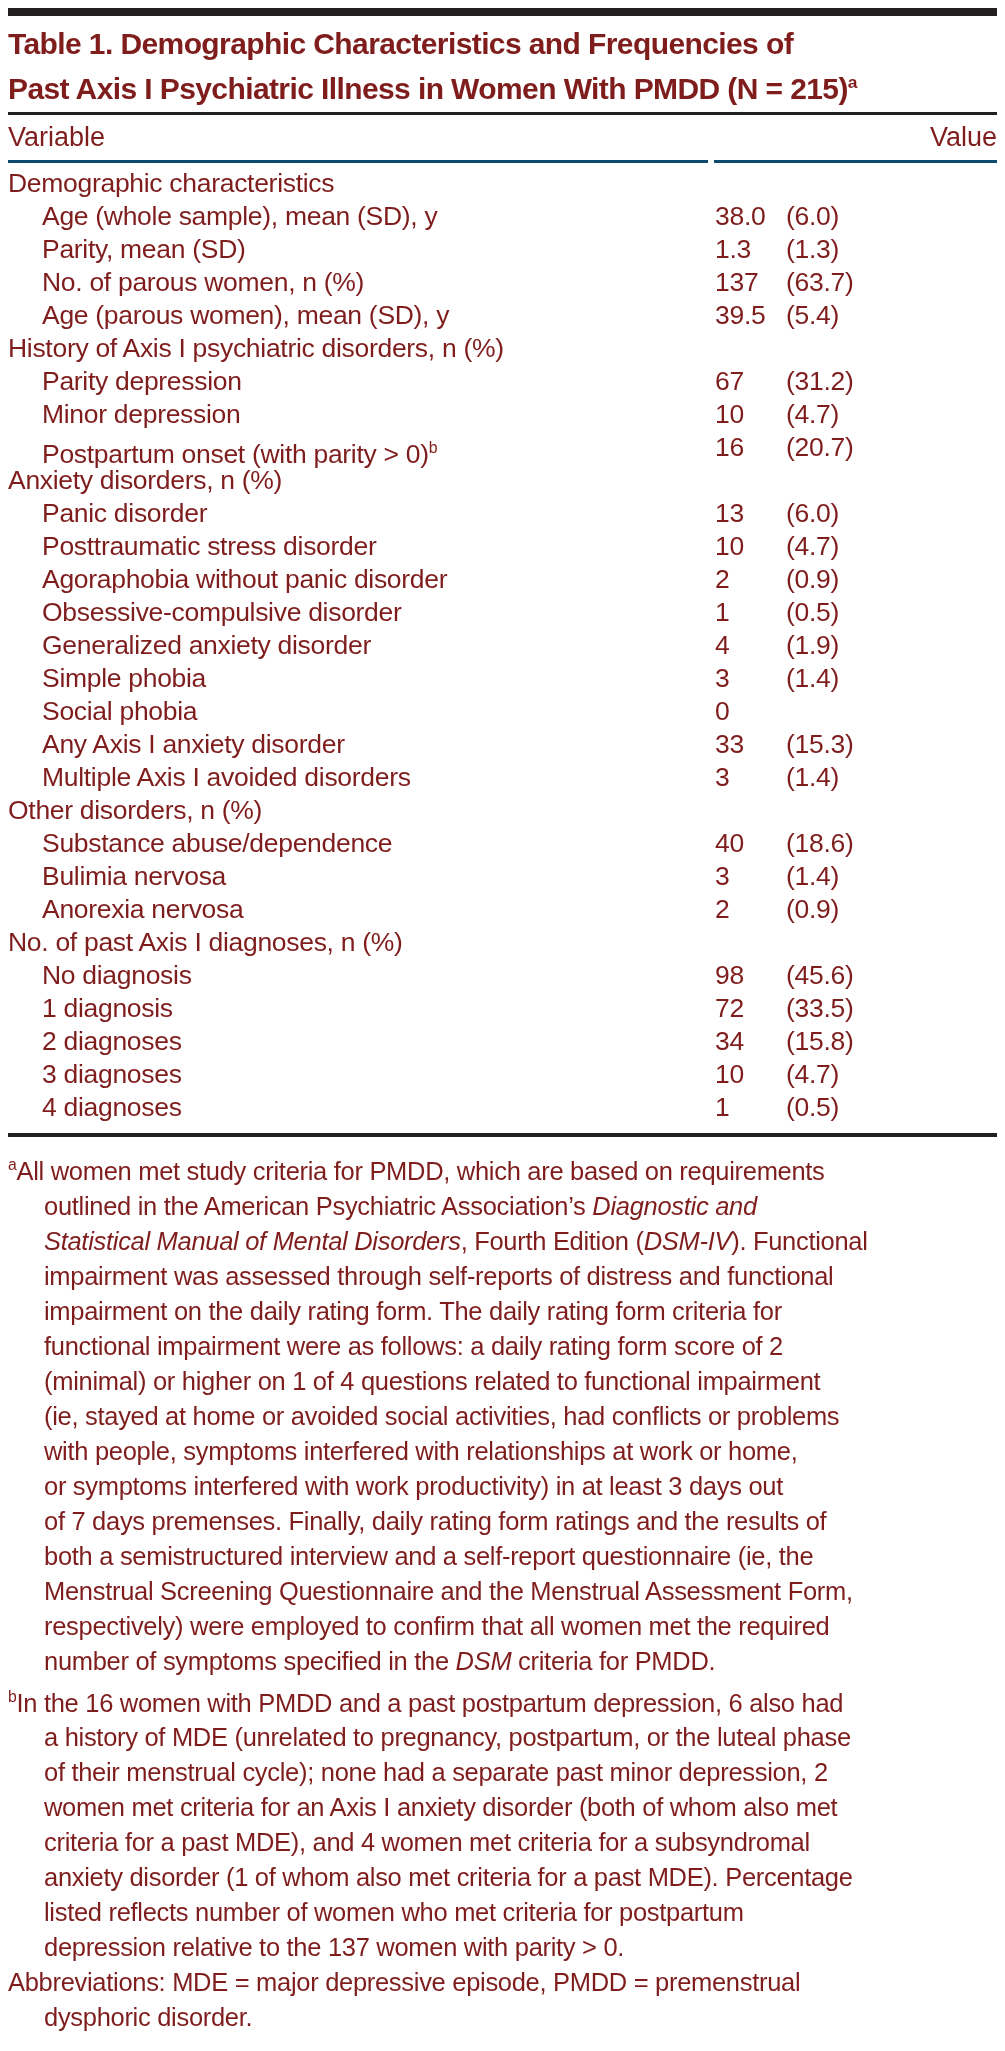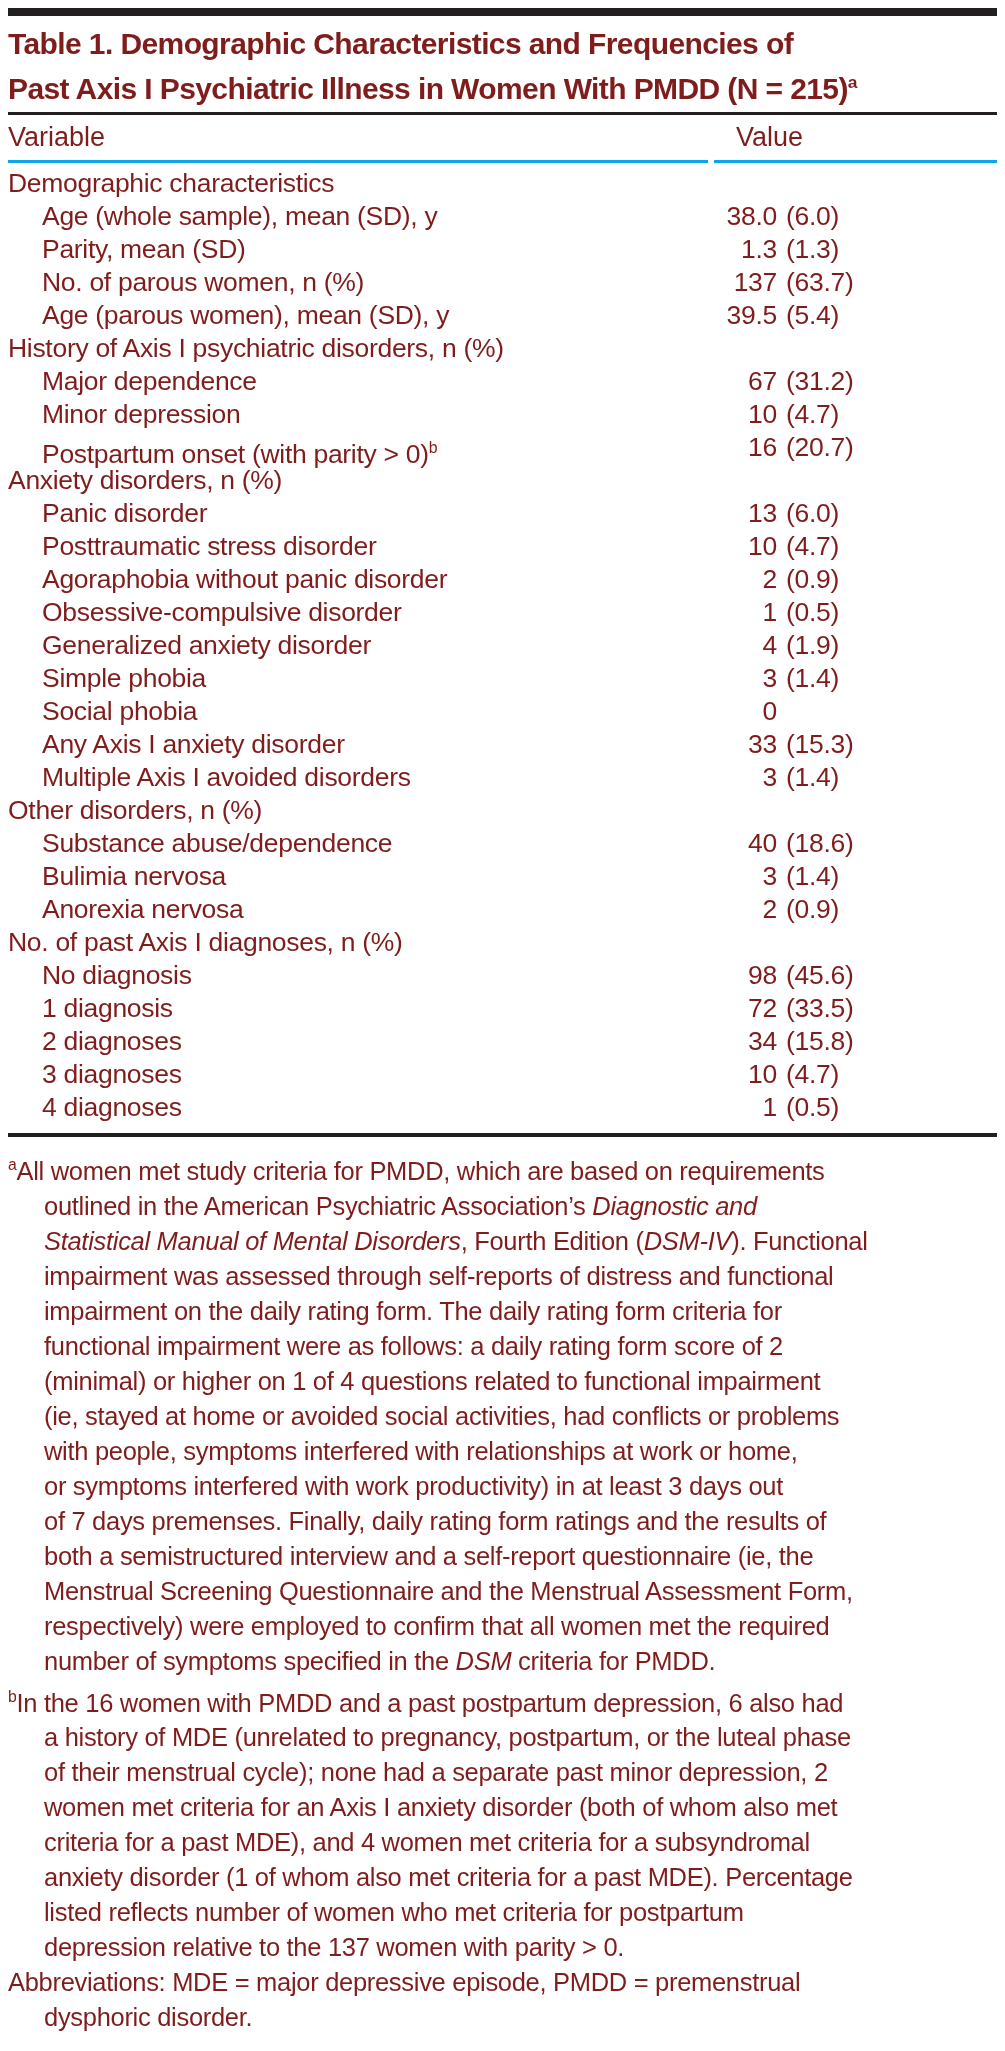--- a/index.html
+++ b/index.html
@@ -10,33 +10,33 @@
   }
   .inner { margin:0 8px; width:989px; }
   .topbar { margin-top:8px; height:8px; background:#231f20; }
   .title {
     font-weight:bold; font-size:30px; line-height:38px; letter-spacing:-0.6px;
     margin:9px 0 4px 0; white-space:nowrap;
   }
   .title sup { font-size:0.58em; }
   .rule { height:3px; background:#231f20; }
   .hdr-row { display:flex; gap:6px; }
-  .hcell { border-bottom:3px solid #0ea5e9; font-size:27px; line-height:45px; height:45px; }
+  .hcell { border-bottom:3px solid #0c4a6e; font-size:27px; line-height:45px; height:45px; }
   .hvar { width:700px; }
-  .hval { flex:1; padding-left:22px; }
+  .hval { flex:1; padding-left:22px;text-align:right; }
   #rows { padding-top:4px; }
   .trow {
     display:flex; height:33px; line-height:33px;
     font-size:26.5px; letter-spacing:-0.3px; white-space:nowrap;
   }
   .tlabel { flex:1; }
   .trow.ind .tlabel { padding-left:34px; }
   .tlabel sup { font-size:0.6em; }
   .tvalue { width:155px; margin-right:127px; display:flex; }
-  .vnum { width:62px; text-align:right; }
+  .vnum { width:62px; }
   .vparen { margin-left:9px; text-align:right; }
   .midrule { height:4px; background:#231f20; margin-top:9px; }
   #footnotes { margin-top:10px; }
   .fnline {
     font-size:25.5px; line-height:35px; letter-spacing:-0.3px; white-space:nowrap;
   }
   .fnline.cont { padding-left:36px; }
   .fnline sup { font-size:0.62em; }
   .it { font-style:italic;text-align:right; }
 </style>
@@ -92,21 +92,21 @@
           </div>
         </div>
         <div class="trow">
           <div class="tlabel">History of Axis I psychiatric disorders, n (%)</div>
           <div class="tvalue">
             <span class="vnum"></span>
             <span class="vparen"></span>
           </div>
         </div>
         <div class="trow ind">
-          <div class="tlabel">Major dependence</div>
+          <div class="tlabel">Parity depression</div>
           <div class="tvalue">
             <span class="vnum">67</span>
             <span class="vparen">(31.2)</span>
           </div>
         </div>
         <div class="trow ind">
           <div class="tlabel">Minor depression</div>
           <div class="tvalue">
             <span class="vnum">10</span>
             <span class="vparen">(4.7)</span>

